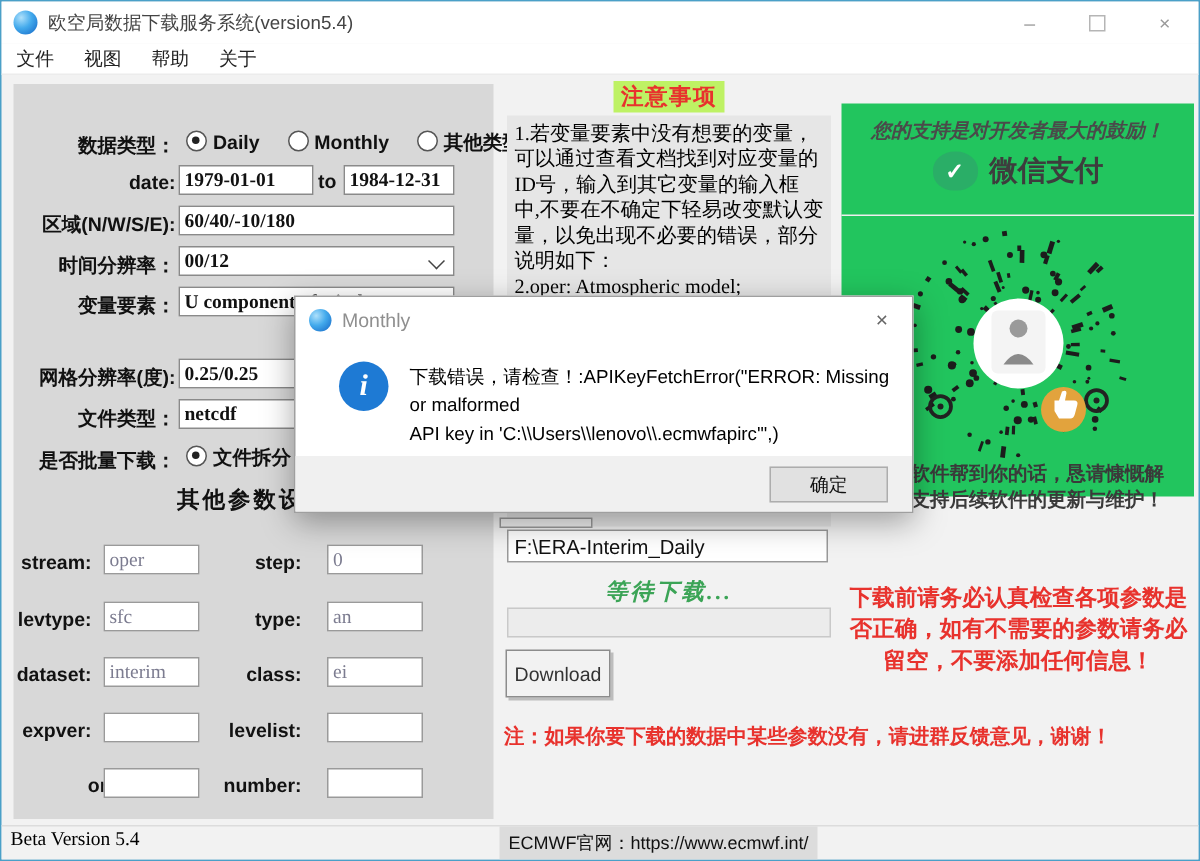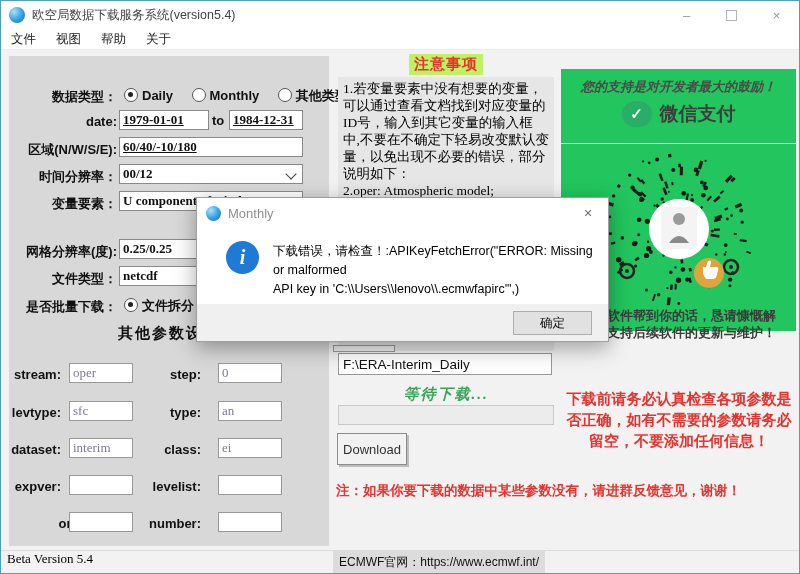--- a/index.html
+++ b/index.html
@@ -17,21 +17,21 @@
 
   
   .menubar{position:absolute;left:0;top:28px;width:100%;height:20px;background:#fff;border-bottom:1px solid #ececec;display:flex;align-items:center;}
   .menu-item{font-size:12.5px;color:#222;padding:0 10px;}
 
   
   .left-panel{position:absolute;left:8px;top:55px;width:320px;height:490px;background:#d8d8d8;}
   .lp-title{position:absolute;left:0;top:4px;width:100%;text-align:center;font-size:15px;font-weight:bold;color:#111;letter-spacing:2px;}
   .row-label{position:absolute;font-size:13px;font-weight:bold;color:#111;text-align:right;}
   .tbox{position:absolute;height:20px;background:#fff;border:1px solid #8a8a8a;font:bold 13px "Liberation Serif",serif;color:#111;padding:0 3px;box-sizing:border-box;}
-  input.tbox{outline:none;text-decoration:underline;}
+  input.tbox{outline:none;}
   .combo{position:absolute;height:20px;background:#fff;border:1px solid #8a8a8a;box-sizing:border-box;display:flex;align-items:center;}
   .combo span{font:bold 13px "Liberation Serif",serif;color:#111;padding-left:3px;white-space:nowrap;overflow:hidden;}
   .chev{position:absolute;right:7px;top:5px;width:7px;height:7px;border-right:1.6px solid #444;border-bottom:1.6px solid #444;transform:rotate(45deg);}
   .radio{display:inline-block;width:12px;height:12px;border-radius:50%;border:1px solid #555;background:#fff;vertical-align:-2px;margin-right:4px;position:relative;}
   .radio.sel::after{content:"";position:absolute;left:3px;top:3px;width:5px;height:5px;border-radius:50%;background:#222;}
   .radio-lab{font-size:13px;font-weight:bold;color:#111;margin-right:14px;}
   .sub-title{position:absolute;left:0;top:268px;width:100%;text-align:center;font-size:15px;font-weight:bold;color:#111;letter-spacing:2px;}
   .small-in{position:absolute;width:64px;height:20px;background:#fff;border:1px solid #9a9a9a;font:13px "Liberation Serif",serif;color:#7c7c90;padding:0 3px;box-sizing:border-box;outline:none;}
 
   

